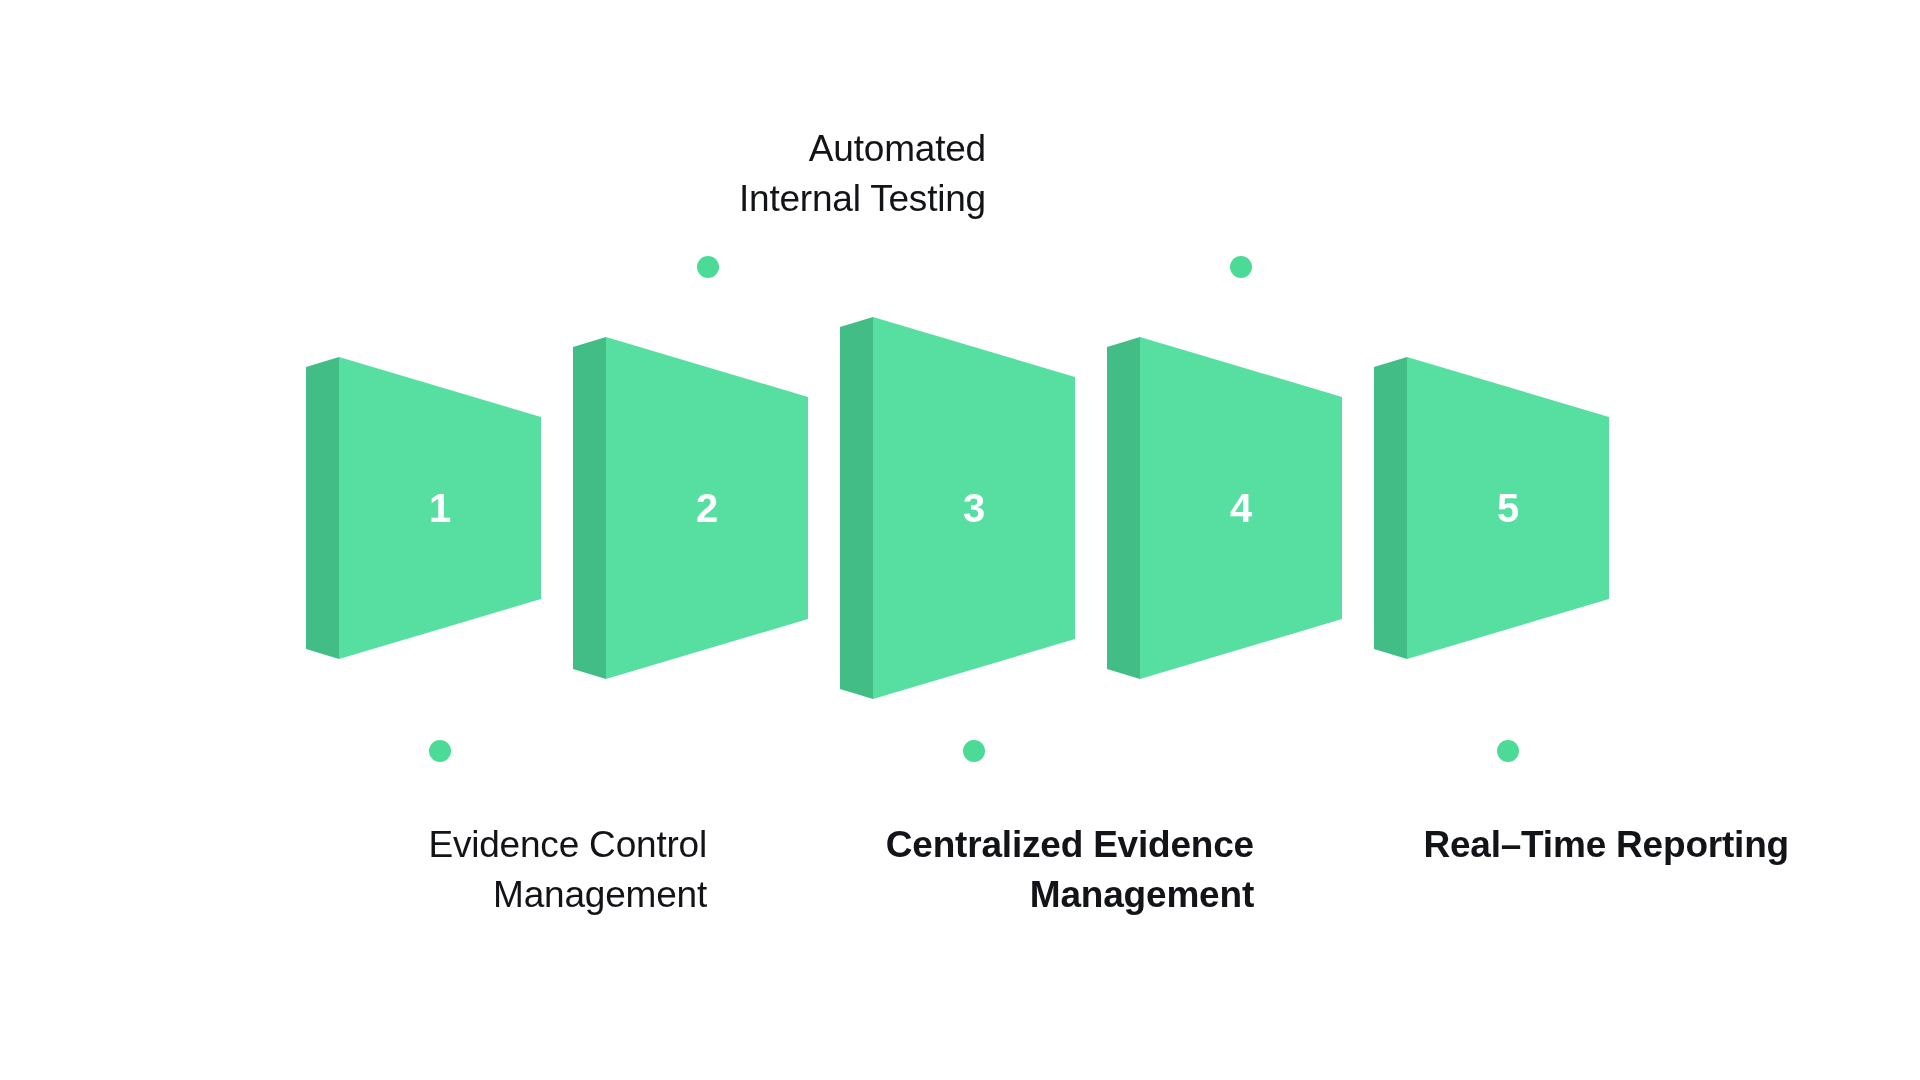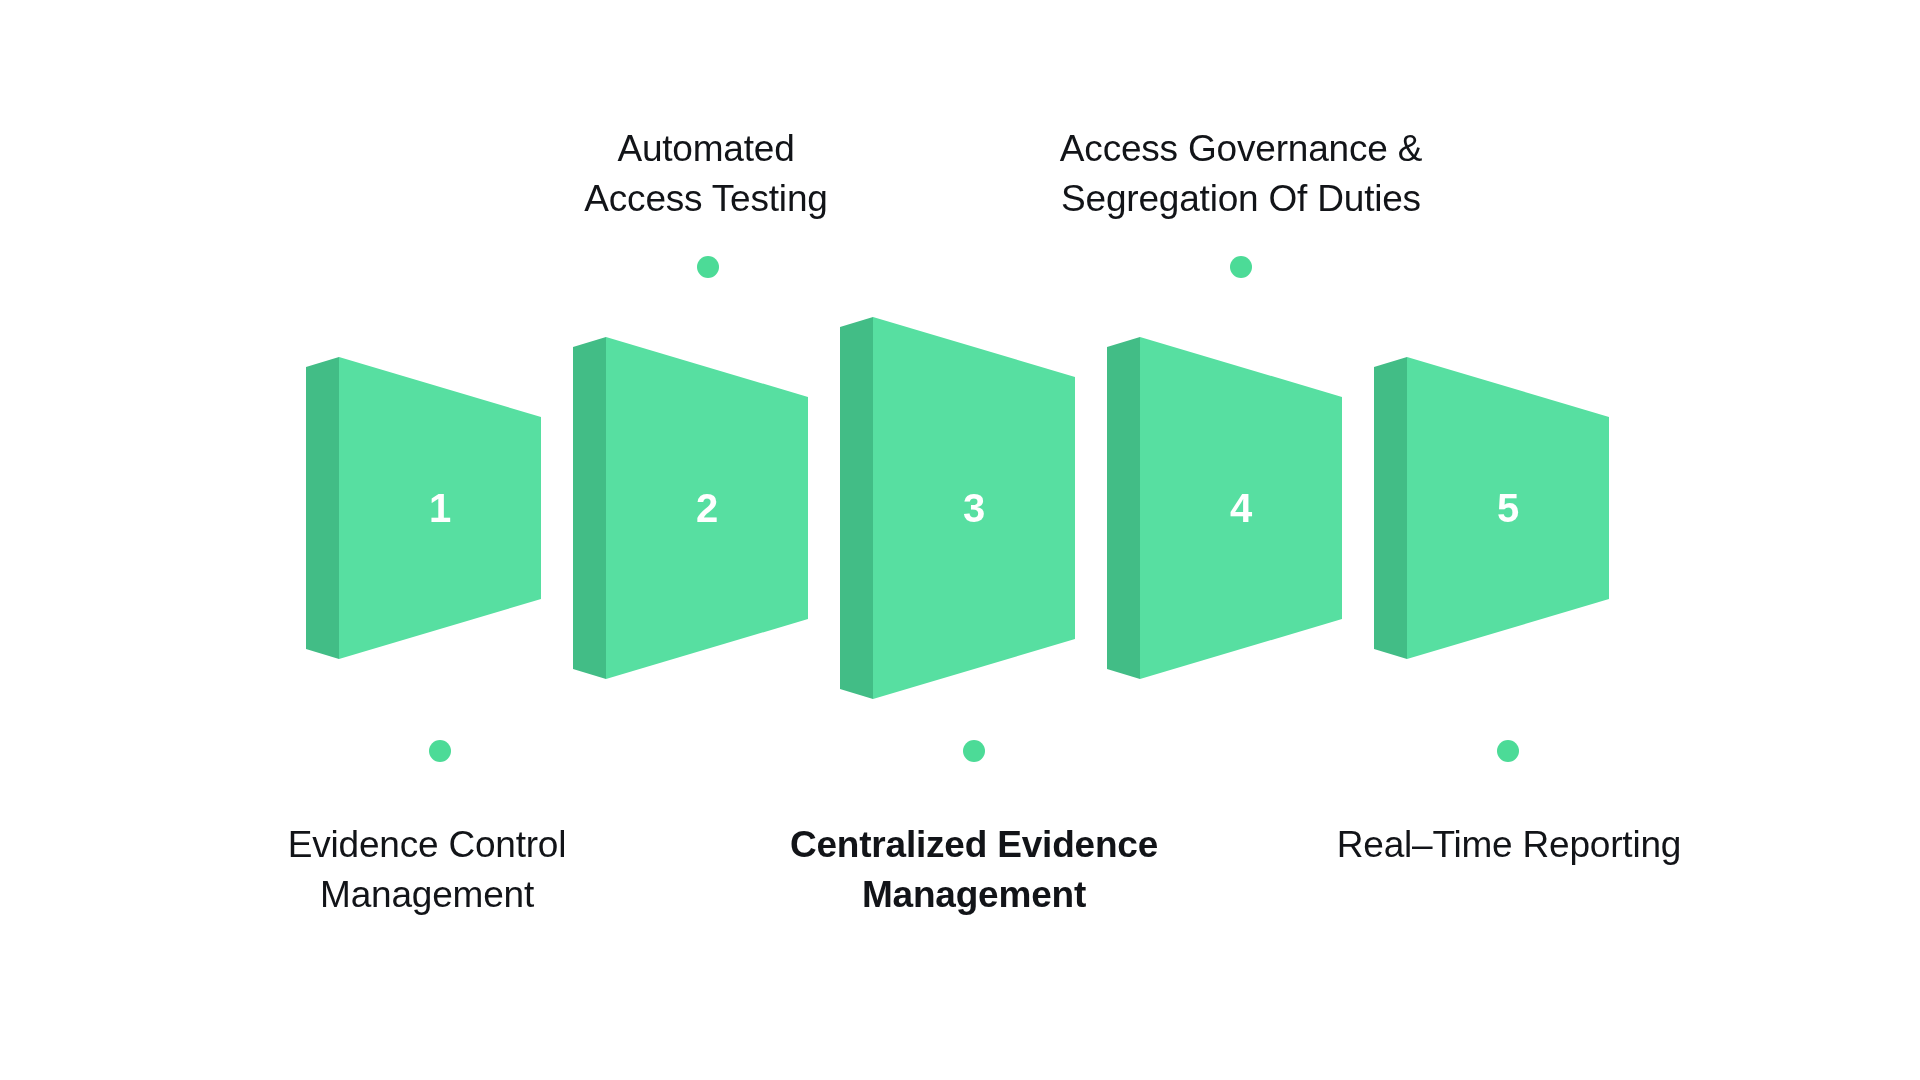--- a/index.html
+++ b/index.html
@@ -20,21 +20,21 @@
   }
   .dot{
     position:absolute;width:22px;height:22px;border-radius:50%;
     background:var(--c-dot,#4cdb97);
   }
   .label{
     position:absolute;width:560px;text-align:center;
     color:var(--c-label_text,#121418);
     font-size:37px;line-height:50px;font-weight:500;letter-spacing:-0.2px;
   }
-  .label .line{white-space:nowrap;}
+  .label .line{white-space:nowrap;text-align:right;}
 </style>
 </head>
 <body>
 
 <div class="canvas">
 
   <svg class="svg-layer" width="1920" height="1080" viewBox="0 0 1920 1080">
 
     <polygon class="side" points="306,367 339,357 339,659 306,649"></polygon>
     <polygon class="face" points="339,357 541,417 541,599 339,659"></polygon>
@@ -58,32 +58,28 @@
   </svg>
 
   <div class="dot" style="left:697px;top:256px;"></div>
   <div class="dot" style="left:1230px;top:256px;"></div>
   <div class="dot" style="left:429px;top:740px;"></div>
   <div class="dot" style="left:963px;top:740px;"></div>
   <div class="dot" style="left:1497px;top:740px;"></div>
 
   <div class="label" style="left:426px;top:124px;">
     <div class="line">Automated</div>
-    <div class="line">Access Testing</div>
-  </div>
-  <div class="label" style="left:961px;top:124px;">
-    <div class="line">Access Governance &amp;</div>
-    <div class="line">Segregation Of Duties</div>
+    <div class="line">Internal Testing</div>
   </div>
 
   <div class="label" style="left:147px;top:820px;">
     <div class="line">Evidence Control</div>
     <div class="line">Management</div>
   </div>
   <div class="label" style="left:694px;top:820px;font-weight:bold;">
     <div class="line">Centralized Evidence</div>
     <div class="line">Management</div>
   </div>
-  <div class="label" style="left:1229px;top:820px;">
+  <div class="label" style="left:1229px;top:820px;font-weight:bold;">
     <div class="line">Real–Time Reporting</div>
   </div>
 
 </div>
 
 </body></html>

